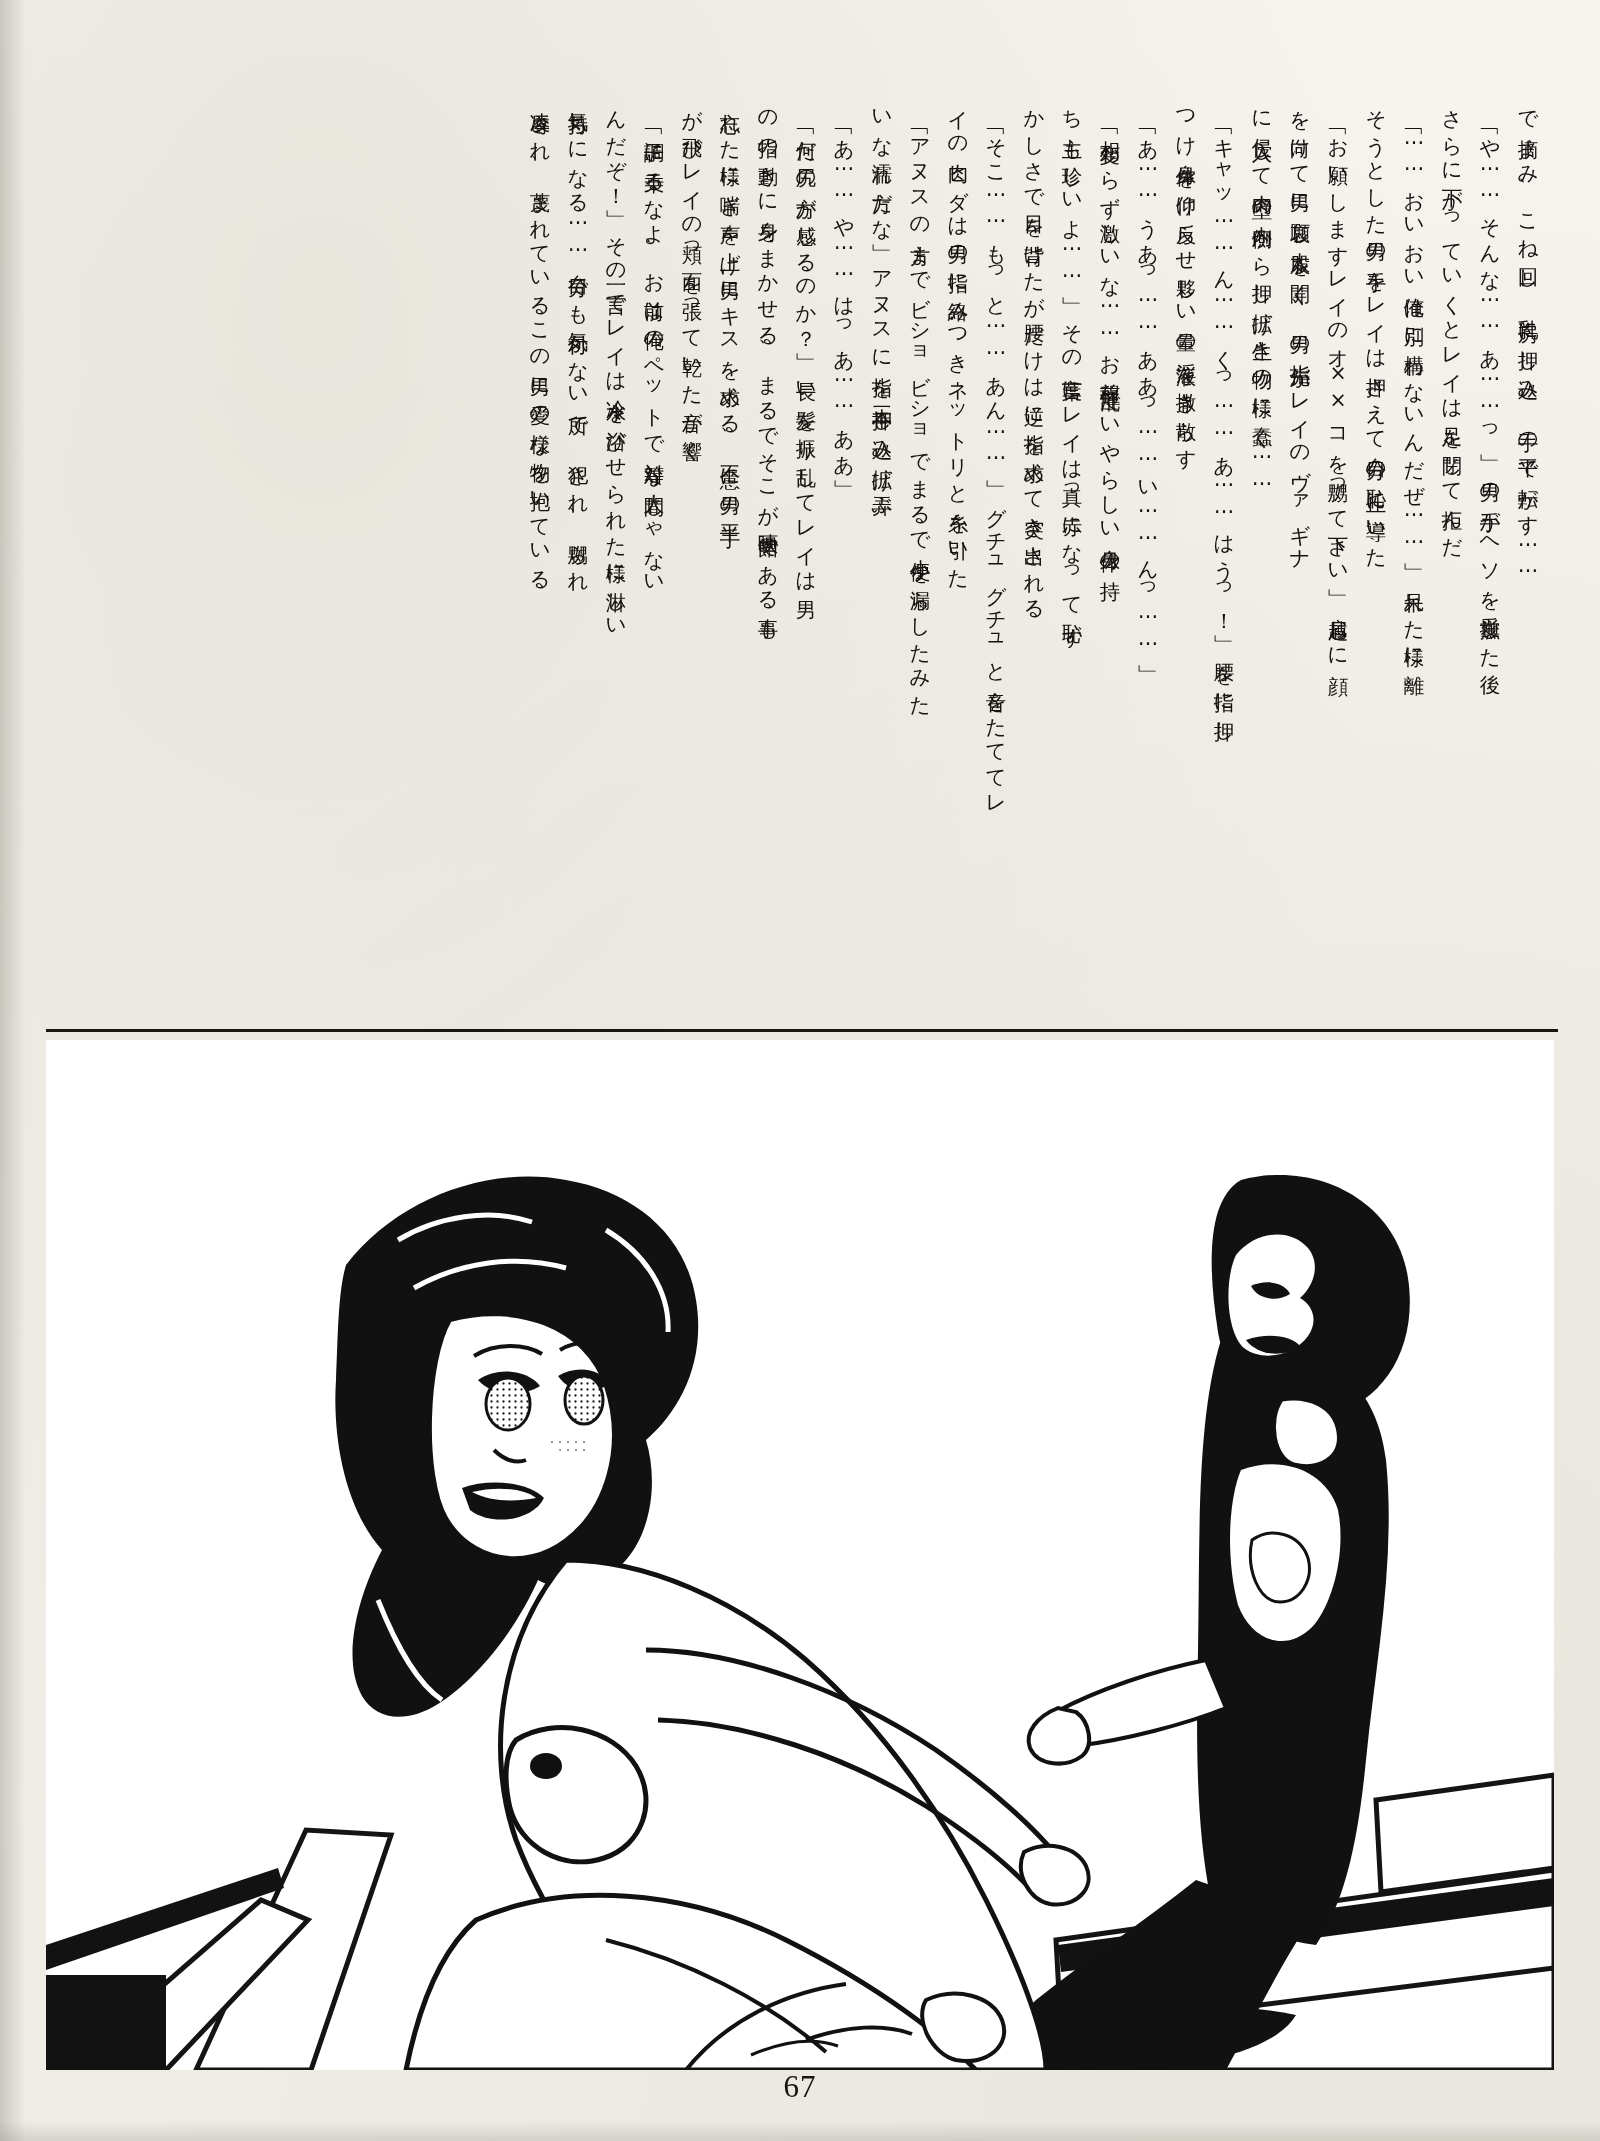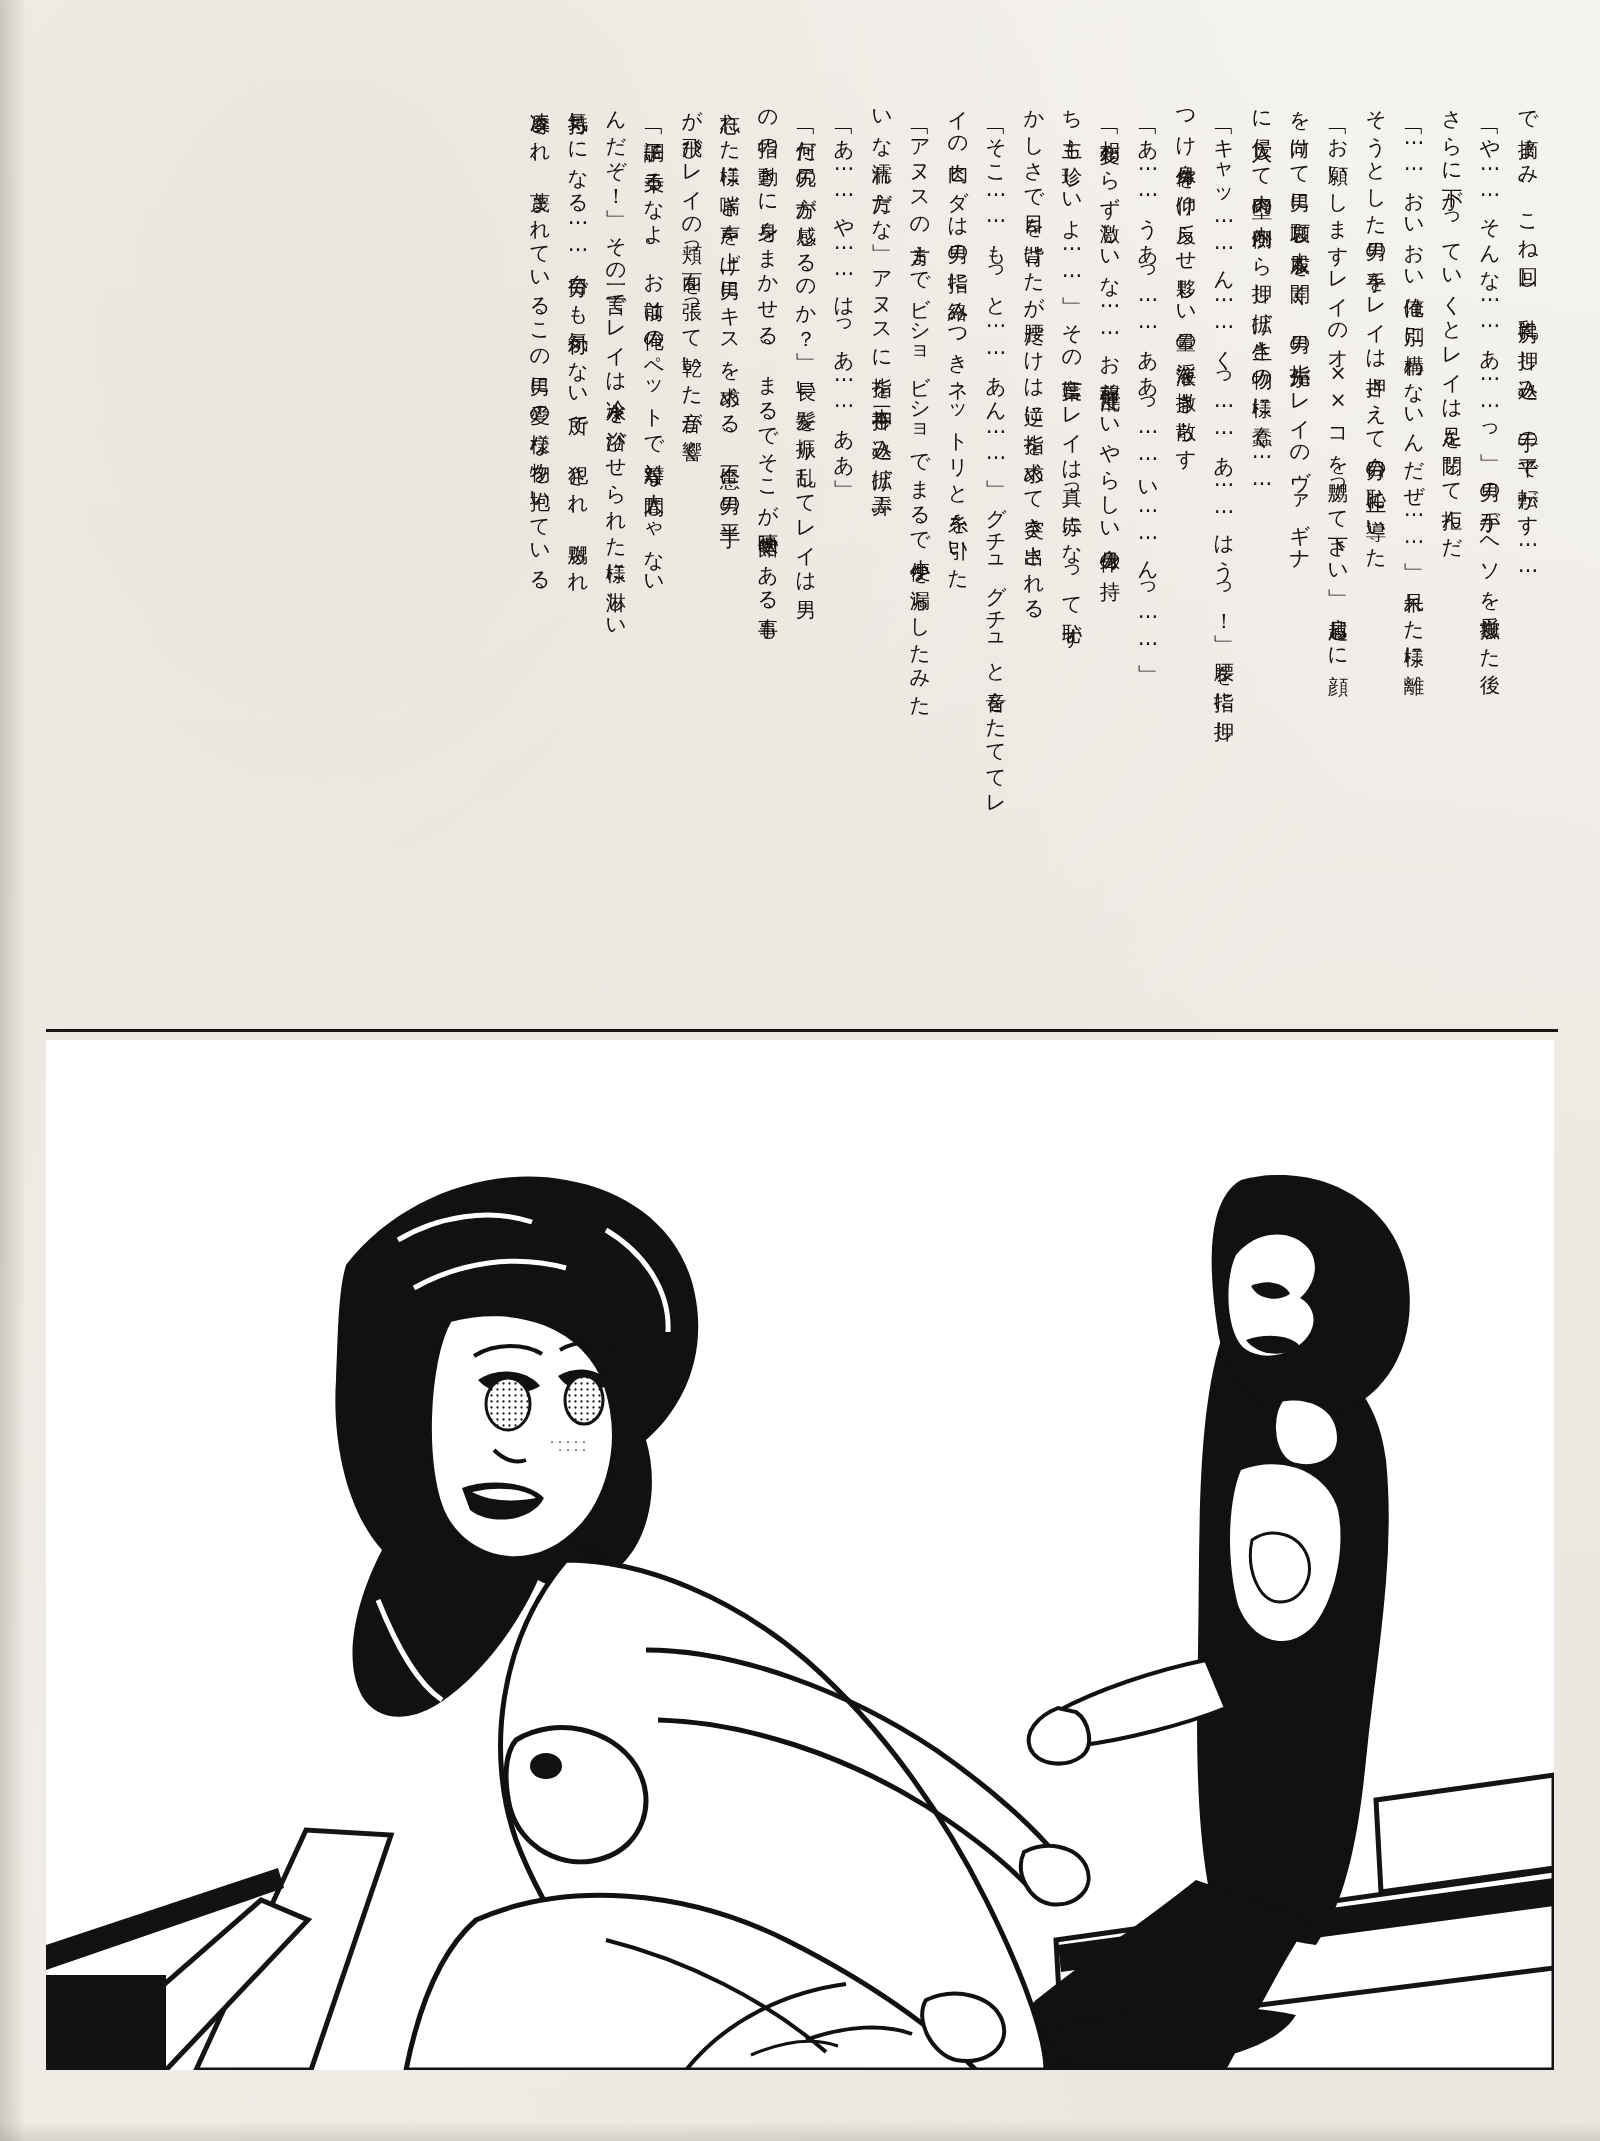--- a/index.html
+++ b/index.html
@@ -253,16 +253,17 @@
                C886,1014 868,980 880,960 Z" fill="#ffffff" stroke="#111111" stroke-width="4"></path>
 
       <path d="M1000,990 C1080,965 1180,960 1250,975 C1230,1010 1150,1030 1060,1030
                C1020,1030 1000,1012 1000,990 Z" fill="#111111"></path>
 
       <path d="M760,1000 C800,985 840,984 866,994" fill="none" stroke="#111111" stroke-width="4"></path>
       <path d="M705,1015 C740,1000 770,998 792,1006" fill="none" stroke="#111111" stroke-width="3"></path>
     </svg>
   </div>
 
+  <div class="page-number">67</div>
 
   <div class="scan-edge"></div>
   <div class="scan-edge-b"></div>
 </div>
 
 </body></html>

